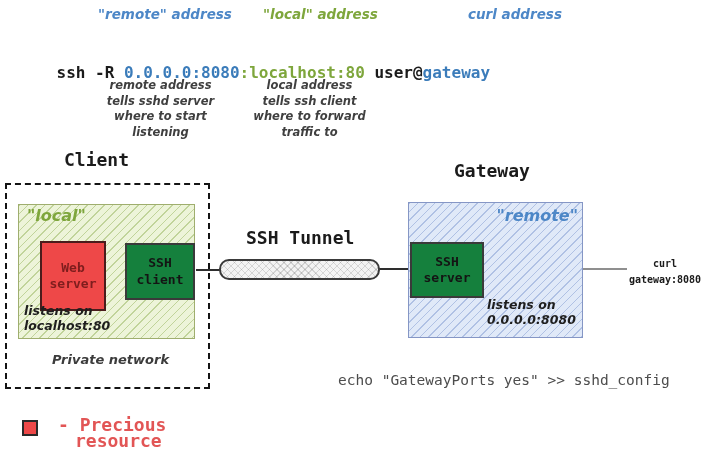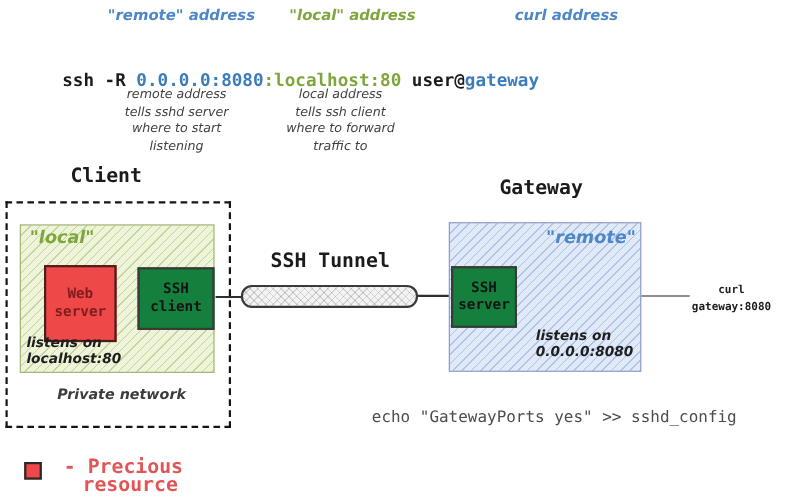--- a/index.html
+++ b/index.html
@@ -23,21 +23,21 @@
   .lbl-local  { left:263px; }
   .lbl-sshd   { left:468px; }
 
   .command {
     left:18px; top:44px; font-size:16px; font-weight:bold;
     white-space:pre; color:#1b1b1b; letter-spacing:0;
   }
 
   .annot {
     top:78px; width:115px; text-align:center;
-    font-size:11.5px; line-height:15.5px; color:#3f3f3f; font-weight:normal;
+    font-size:11.5px; line-height:15.5px; color:#3f3f3f; font-weight:bold;
   }
   .annot-left  { left:103px; }
   .annot-right { left:252px; }
 
   .section-title { font-size:18px; font-weight:bold; color:#1b1b1b; }
   .client-title  { left:64px;  top:149px; }
   .gateway-title { left:454px; top:160px; }
   .tunnel-title  { left:246px; top:227px; }
 
   .dashed-box {
@@ -62,21 +62,21 @@
     border:2px solid #3a3a3a; background:#15803d; color:#141414;
     font-size:13px; font-weight:bold; text-align:center;
     display:flex; align-items:center; justify-content:center;
     line-height:1.25;
   }
   .web-server-box {
     left:40px; top:241px; width:66px; height:70px;
     background:#ee4848; border:2px solid #4a1c1c; color:#7e1d1d;
   }
   .ssh-client-box { left:125px; top:243px; width:70px; height:57px; }
-  .ssh-server-box { left:410px; top:242px; width:60px; height:56px; }
+  .ssh-server-box { left:410px; top:242px; width:74px; height:56px; }
 
   .listens { font-size:12.5px; line-height:15px; color:#1e1e1e; font-weight:bold; }
   .listens-client  { left:24px;  top:303px; }
   .listens-gateway { left:487px; top:297px; }
 
   .private-net { left:38px; top:352px; width:145px; text-align:center;
     font-size:13px; color:#3c3c3c; font-weight:bold; }
 
   .pipe {
     left:219px; top:259px; width:161px; height:21px;

